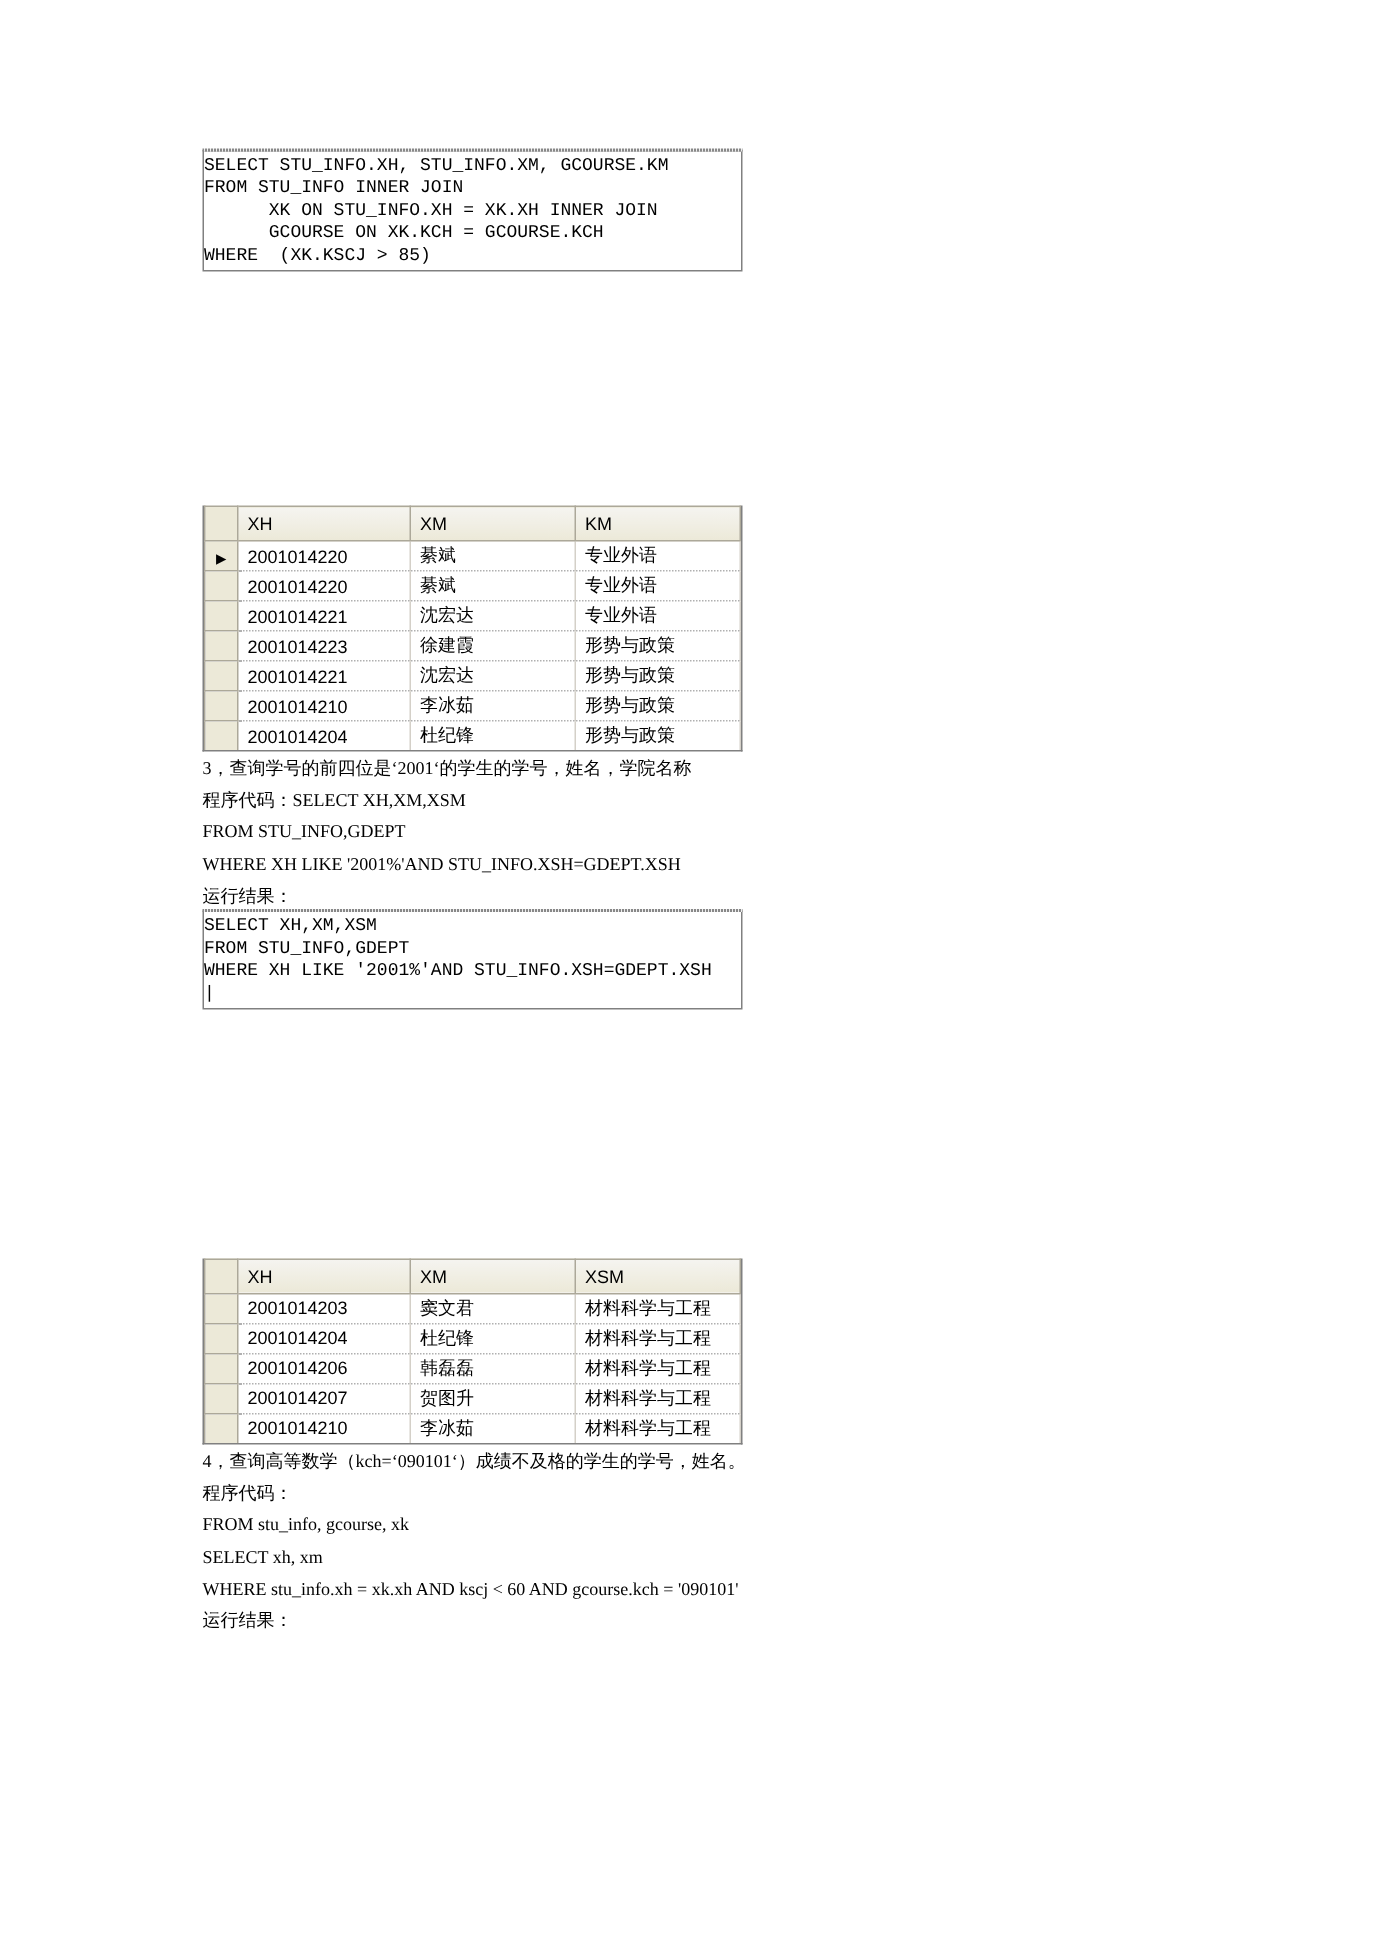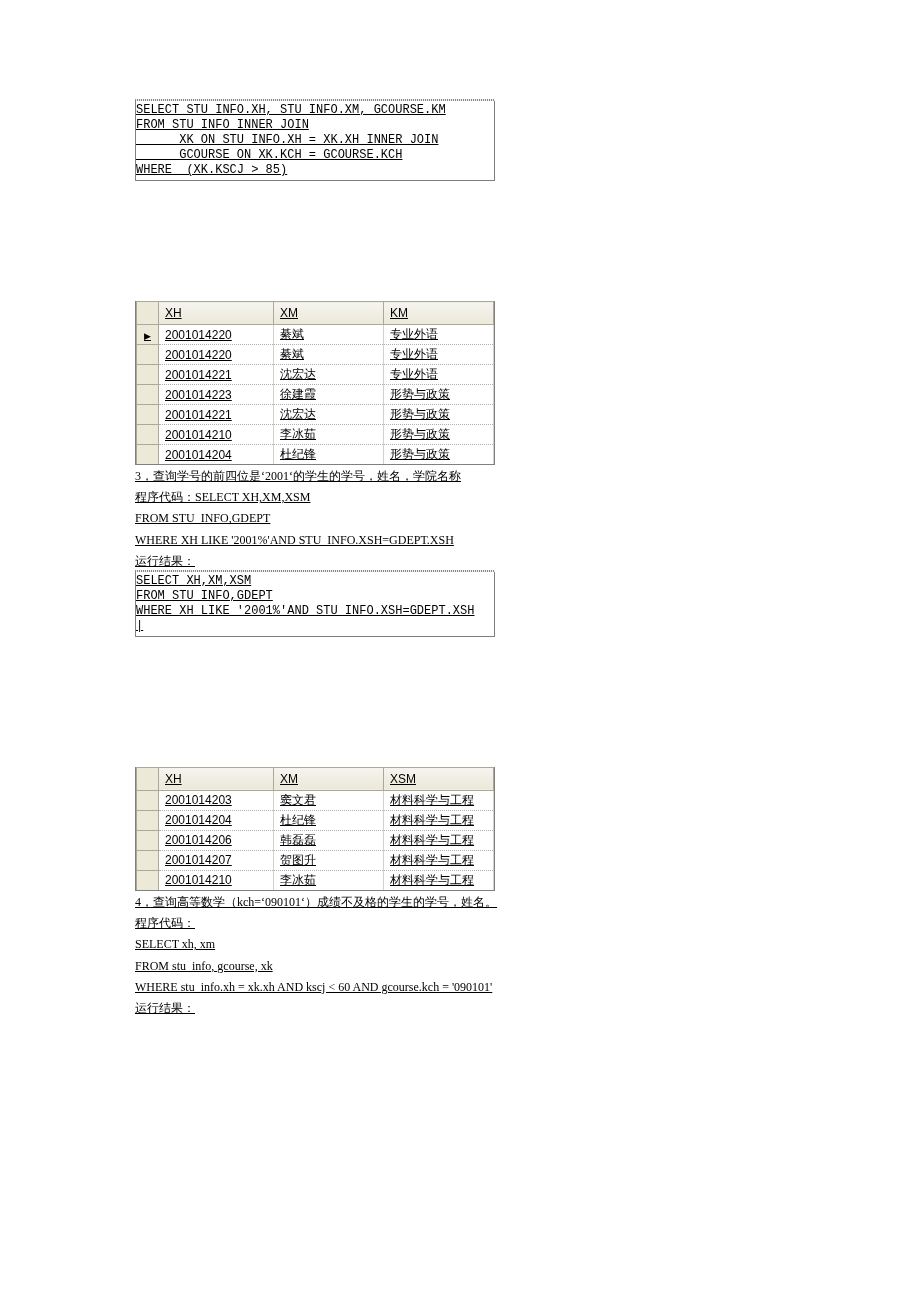--- a/index.html
+++ b/index.html
@@ -6,21 +6,20 @@
     margin: 0;
     padding: 0;
     background: #fff;
     font-family: "SimSun", "宋体", serif;
     font-size: 16px;
     color: #000;
     width: 920px;
   }
   .page {
     padding: 100px 56px 100px 135px;
-    text-decoration: underline;
   }
   .sql-panel {
     border: 1px solid #808080;
     background: #ffffff;
     font-family: "Courier New", monospace;
     font-size: 12px;
     line-height: 1.25;
     white-space: pre;
     padding: 2px 0 2px 0;
     color: #000;
@@ -39,20 +38,21 @@
     font-family: "SimSun", "宋体", Arial, sans-serif;
     font-size: 12px;
     background: #fff;
     width: 100%;
     box-sizing: border-box;
   }
   .result-grid table {
     border-collapse: collapse;
     width: 100%;
     table-layout: fixed;
+    margin-top: 36px;
   }
   .result-grid th {
     background: linear-gradient(#f5f4f0, #ece9d8);
     border: 1px solid #aca899;
     font-weight: normal;
     text-align: left;
     padding: 2px 6px;
     color: #000;
     font-size: 12px;
     height: 18px;
@@ -246,18 +246,18 @@
               <td>李冰茹</td>
               <td>材料科学与工程</td>
             </tr>
           </tbody>
       </table>
     </div>
   </div>
 
   <div class="prose">4，查询高等数学（kch=‘090101‘）成绩不及格的学生的学号，姓名。</div>
   <div class="prose">程序代码：</div>
+  <div class="prose prose-en">FROM stu_info, gcourse, xk</div>
   <div class="prose prose-en">SELECT xh, xm</div>
-  <div class="prose prose-en">FROM stu_info, gcourse, xk</div>
   <div class="prose prose-en">WHERE stu_info.xh = xk.xh AND kscj &lt; 60 AND gcourse.kch = '090101'</div>
   <div class="prose">运行结果：</div>
 
 </div>
 
 </body></html>

